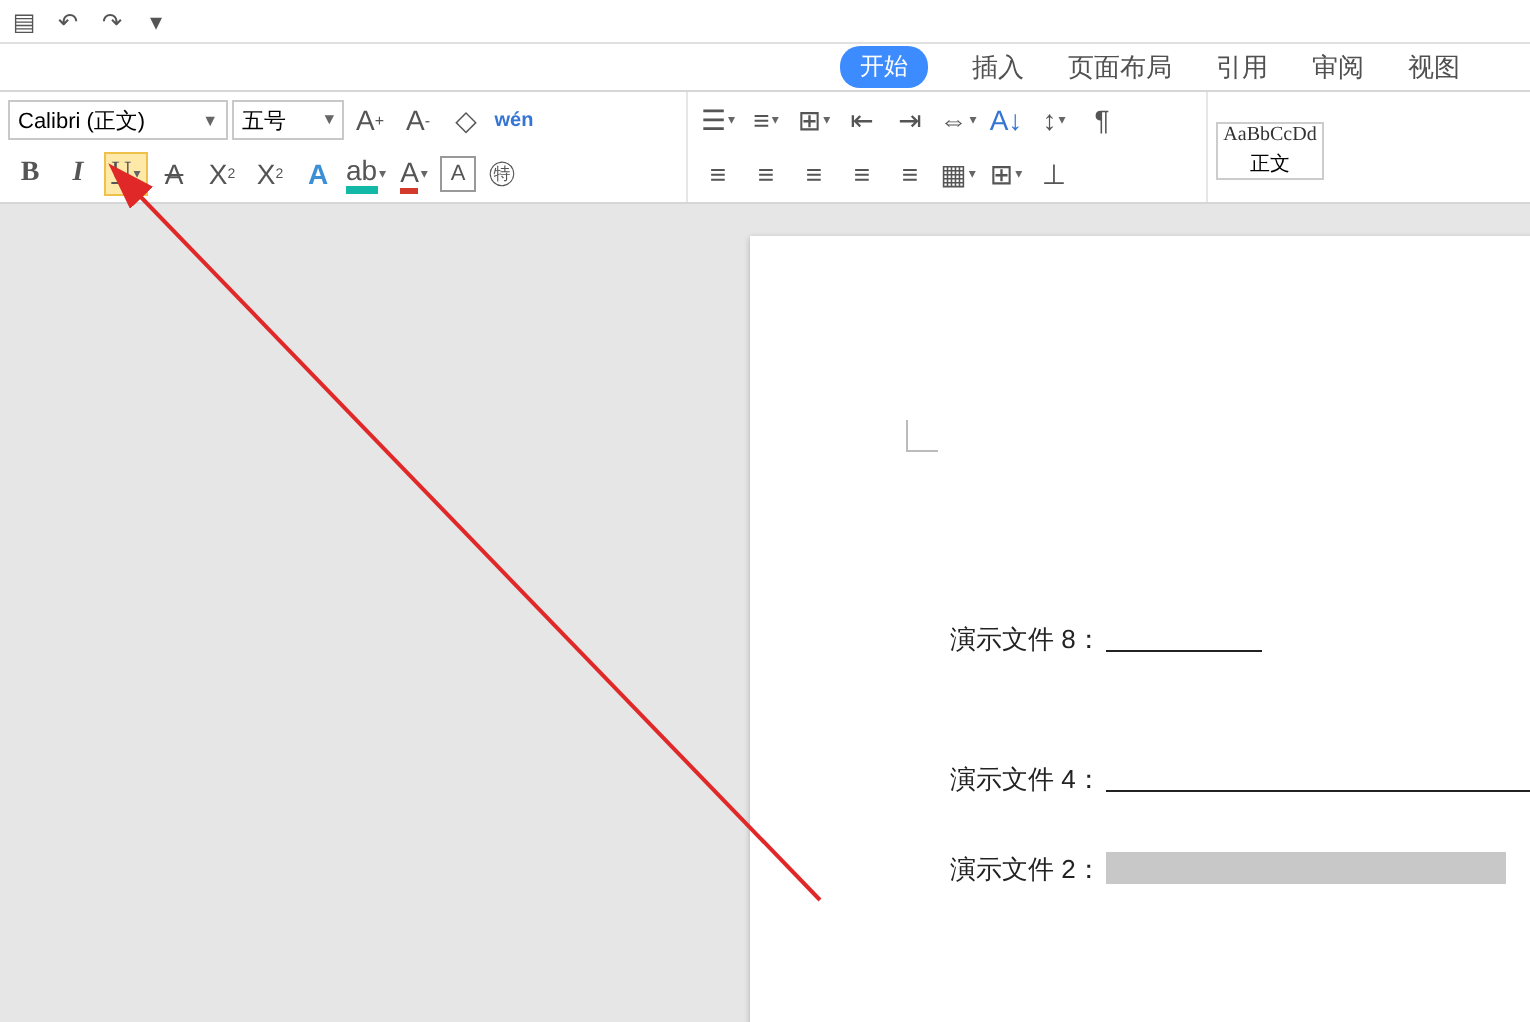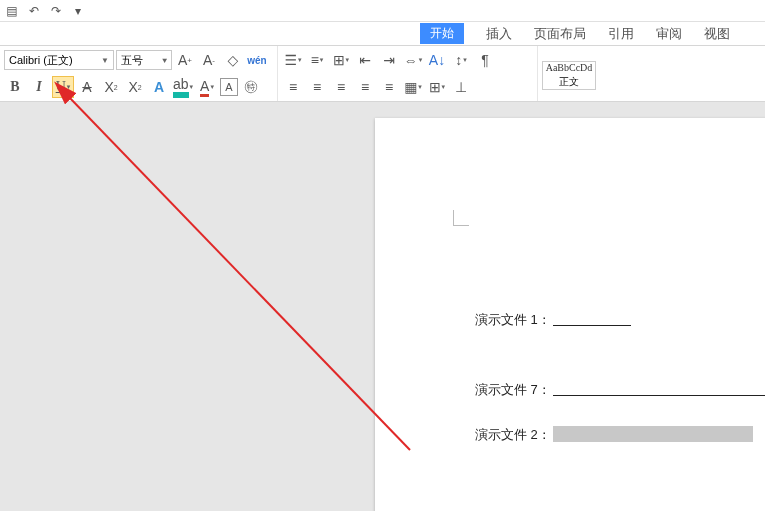--- a/index.html
+++ b/index.html
@@ -29,21 +29,21 @@
     padding-left: 420px;
     border-bottom: 1px solid #d6d6d6;
     font-size: 13px;
     color: #505050;
   }
   .tabs .tab { cursor: pointer; }
   .tabs .tab.active {
     background: #3d8cff;
     color: #fff;
     padding: 2px 10px;
-    border-radius: 0;
+    border-radius: 10px;
     font-size: 12px;
   }
   .ribbon {
     height: 56px;
     display: flex;
     align-items: stretch;
     border-bottom: 1px solid #d6d6d6;
     background: #fff;
   }
   .group {
@@ -157,21 +157,21 @@
   <span class="tab active">开始</span>
   <span class="tab">插入</span>
   <span class="tab">页面布局</span>
   <span class="tab">引用</span>
   <span class="tab">审阅</span>
   <span class="tab">视图</span>
 </div>
 
 <div class="ribbon">
 
-  <div class="group" style="width:278px;">
+  <div class="group" style="width:344px;">
     <div class="row">
       <div class="sel" style="width:110px;">
         <span>Calibri (正文)</span>
         <span class="caret">▼</span>
       </div>
       <div class="sel" style="width:56px;font-family:Liberation Mono, monospace;">
         <span>五号</span>
         <span class="caret">▼</span>
       </div>
       <span class="ibtn" title="增大字号">A<sup style="font-size:8px;">+</sup></span>
@@ -188,21 +188,21 @@
         </span>
       <span class="ibtn highlight">
         <span class="u-icon">U</span>
           <span class="sub">▾</span>
       </span>
       <span class="ibtn" style="text-decoration:line-through;">A</span>
       <span class="ibtn">X<sup style="font-size:7px;">2</sup></span>
       <span class="ibtn">X<sub style="font-size:7px;">2</sub></span>
       <span class="ibtn" style="color:#3b8fd6;font-weight:bold;">A</span>
       <span class="ibtn">
-          <span style="border-bottom:6px solid #14b8a6;">ab</span>
+          <span style="border-bottom:4px solid #14b8a6;">ab</span>
           <span class="sub">▾</span>
         </span>
       <span class="ibtn">
           <span style="border-bottom:3px solid #d23b2b;">A</span>
           <span class="sub">▾</span>
         </span>
       <span class="ibtn" style="border:1px solid #999;width:18px;height:18px;font-size:11px;">A</span>
       <span class="ibtn">㊕</span>
     </div>
   </div>
@@ -245,25 +245,25 @@
       <span class="label">标题 2</span>
     </div>
   </div>
 </div>
 
 <div class="workspace">
   <div class="page">
     <div class="page-margin-mark"></div>
     <div class="doc-lines">
       <div class="line">
-        <span>演示文件 1：</span>
+        <span>演示文件 8：</span>
         <span class="uline" style="width:78px;margin-left:2px;"></span>
       </div>
       <div class="line" style="margin-bottom:30px;">
-        <span>演示文件 7：</span>
+        <span>演示文件 4：</span>
         <span class="uline" style="width:260px;margin-left:2px;"></span>
       </div>
       <div class="line">
         <span>演示文件 2：</span>
         <span class="hl" style="width:200px;margin-left:2px;"></span>
       </div>
     </div>
   </div>
 </div>
 

